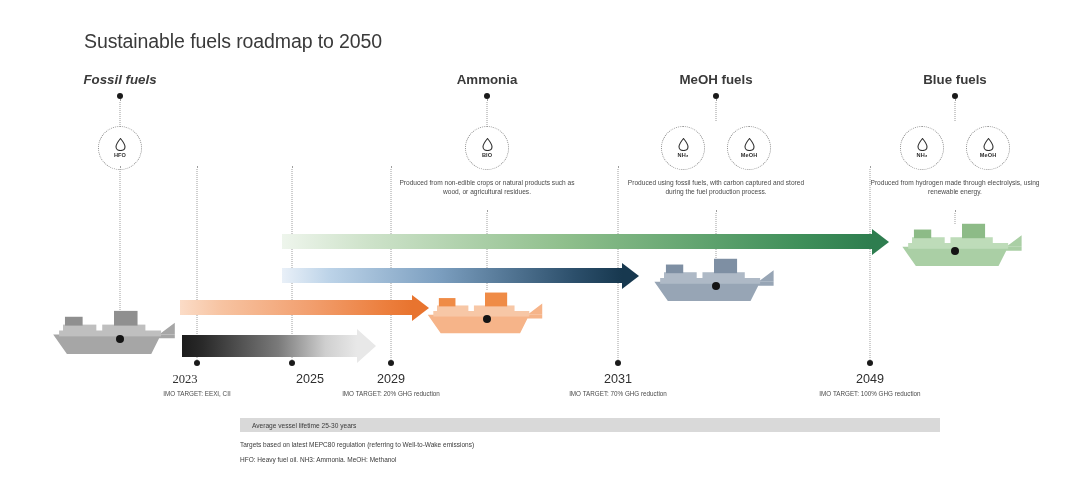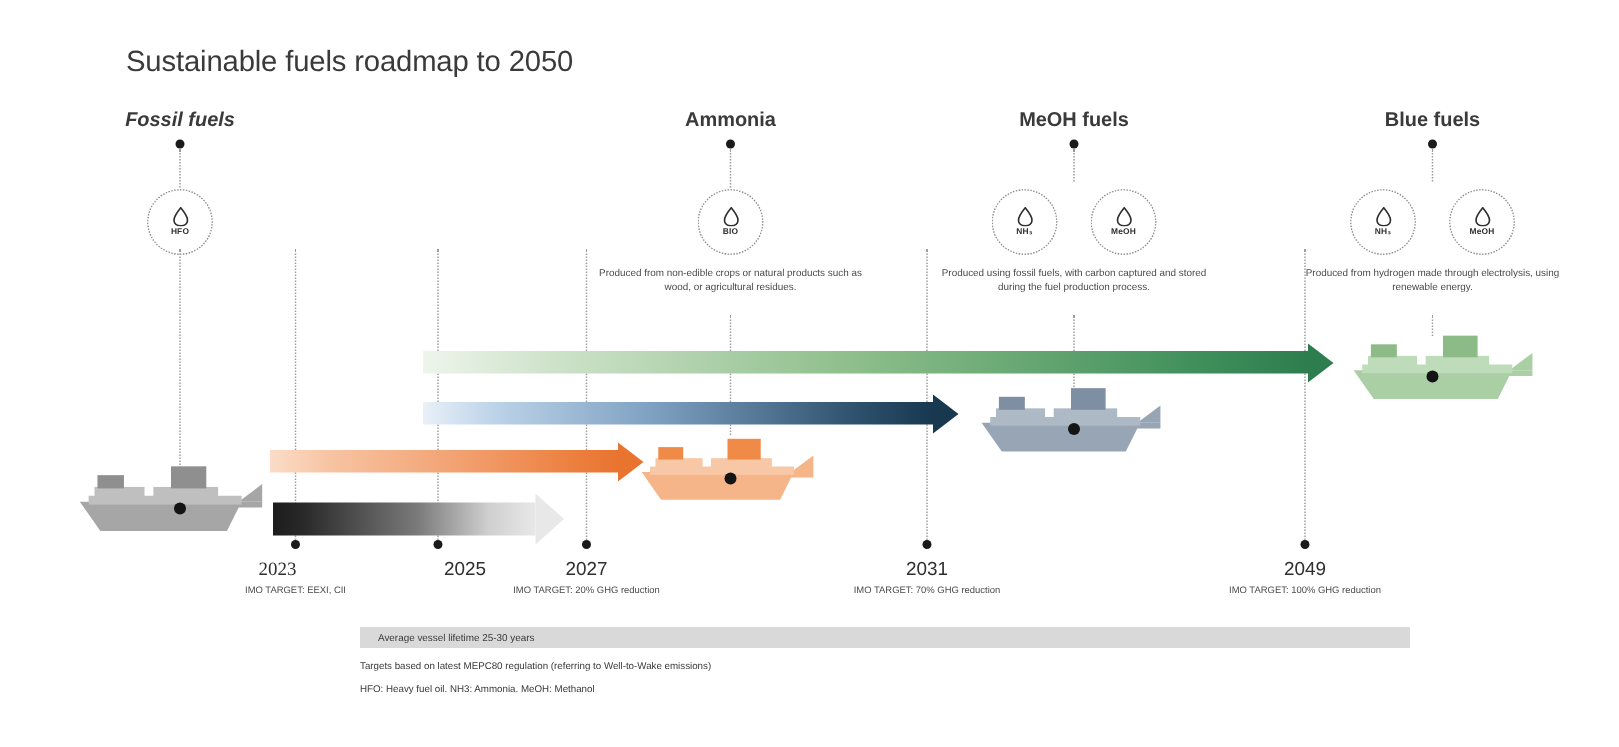--- a/index.html
+++ b/index.html
@@ -193,21 +193,21 @@
           <rect x="66" y="6" width="24" height="15" fill="#8dbb87"></rect>
         </svg>
       </div>
       <div class="shipdot" style="left:955px;top:251px;"></div>
       <div class="hdot" style="left:197px;top:363px;"></div>
       <div class="yr" style="left:185px;top:372px;font-family:Liberation Serif, serif;">2023</div>
       <div class="yrsub" style="left:197px;top:390px;">IMO TARGET: EEXI, CII</div>
       <div class="hdot" style="left:292px;top:363px;"></div>
       <div class="yr" style="left:292px;top:372px;margin-left:18px;">2025</div>
       <div class="hdot" style="left:391px;top:363px;"></div>
-      <div class="yr" style="left:391px;top:372px;">2027</div>
+      <div class="yr" style="left:391px;top:372px;">2029</div>
       <div class="yrsub" style="left:391px;top:390px;">IMO TARGET: 20% GHG reduction</div>
       <div class="hdot" style="left:618px;top:363px;"></div>
       <div class="yr" style="left:618px;top:372px;">2031</div>
       <div class="yrsub" style="left:618px;top:390px;">IMO TARGET: 70% GHG reduction</div>
       <div class="hdot" style="left:870px;top:363px;"></div>
       <div class="yr" style="left:870px;top:372px;">2049</div>
       <div class="yrsub" style="left:870px;top:390px;">IMO TARGET: 100% GHG reduction</div>
       <div class="lifebar" style="left:240px;top:418px;width:700px;">
         <span>Average vessel lifetime 25-30 years</span>
       </div>

